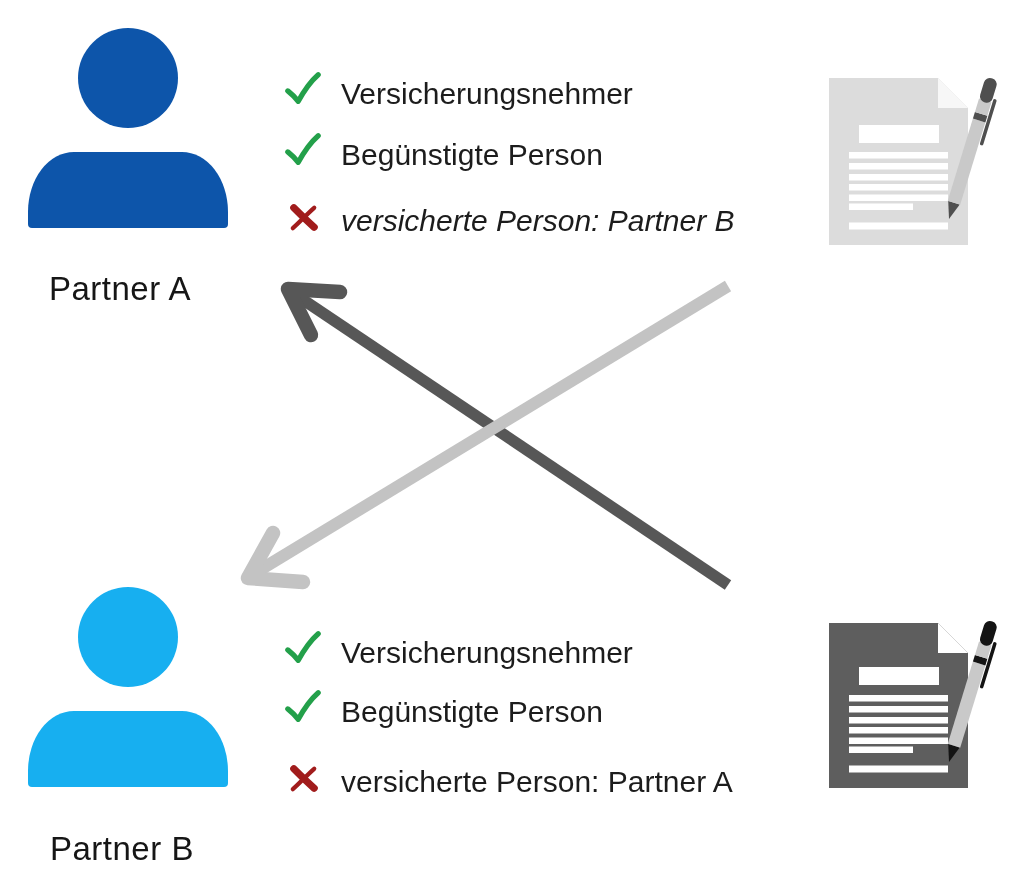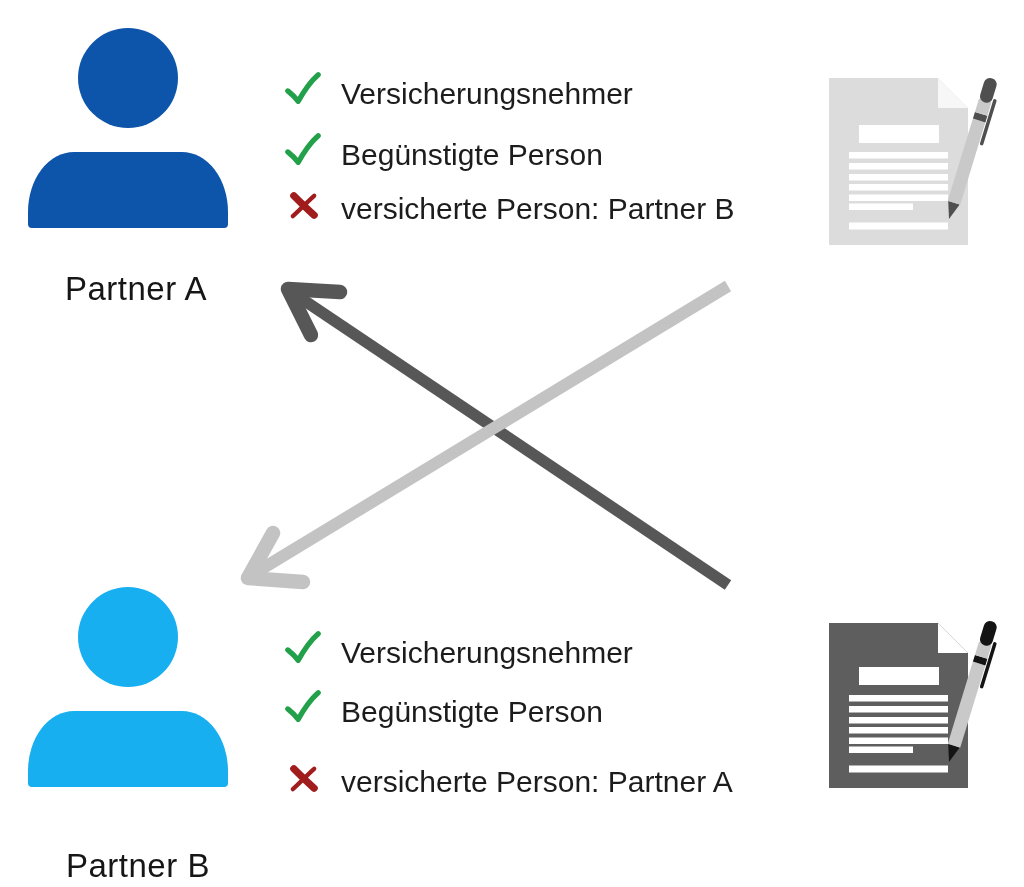--- a/index.html
+++ b/index.html
@@ -53,39 +53,39 @@
     <g class="arrow-light">
       <path class="shaft" stroke-width="12" d="M728 286 L255 573"></path>
       <path class="head-v" stroke-width="14.5" d="M273 533 L248 578 L303 582"></path>
     </g>
   </svg>
 
   <div class="person a" style="left:28px;top:28px;">
     <div class="head"></div>
     <div class="body"></div>
   </div>
-  <div class="person-label" style="left:65px;top:270px;">Partner A</div>
+  <div class="person-label" style="left:49px;top:270px;">Partner A</div>
 
   <div class="row" style="top:69px;">
     <span class="ic">
       <svg width="38" height="36" viewBox="0 0 40 36">
           <path class="chk" stroke-width="5.5" d="M4 20 C9 24 12 27 15 31 C21 20 28 10 36 3"></path>
         </svg>
     </span>
     <span class="rowtext">Versicherungsnehmer</span>
   </div>
   <div class="row" style="top:130px;">
     <span class="ic">
       <svg width="38" height="36" viewBox="0 0 40 36">
           <path class="chk" stroke-width="5.5" d="M4 20 C9 24 12 27 15 31 C21 20 28 10 36 3"></path>
         </svg>
     </span>
     <span class="rowtext">Begünstigte Person</span>
   </div>
-  <div class="row" style="top:184px;">
+  <div class="row" style="top:196px;font-style:italic;">
     <span class="ic">
       <svg width="31" height="31" viewBox="0 0 32 32">
         <path class="crs" stroke-width="7.5" d="M6 7 C11 12 20 21 27 27"></path>
         <path class="crs" stroke-width="4.5" d="M27 7 C20 13 11 23 5 28"></path>
       </svg>
     </span>
     <span class="rowtext">versicherte Person: Partner B</span>
   </div>
 
   <svg class="doc light" style="left:820px;top:70px;" width="200" height="190" viewBox="0 0 200 190">
@@ -106,21 +106,21 @@
       <rect class="pen-body" x="-6.5" y="-124" width="13" height="14"></rect>
       <rect class="pen-dark" x="-6.5" y="-147" width="13" height="25" rx="6"></rect>
       <rect class="pen-dark" x="7.5" y="-128" width="3.5" height="48" rx="1.5"></rect>
     </g>
   </svg>
 
   <div class="person b" style="left:28px;top:587px;">
     <div class="head"></div>
     <div class="body"></div>
   </div>
-  <div class="person-label" style="left:66px;top:830px;margin-top:17px;">Partner B</div>
+  <div class="person-label" style="left:50px;top:830px;">Partner B</div>
 
   <div class="row" style="top:628px;">
     <span class="ic">
       <svg width="38" height="36" viewBox="0 0 40 36">
           <path class="chk" stroke-width="5.5" d="M4 20 C9 24 12 27 15 31 C21 20 28 10 36 3"></path>
         </svg>
     </span>
     <span class="rowtext">Versicherungsnehmer</span>
   </div>
   <div class="row" style="top:687px;">

